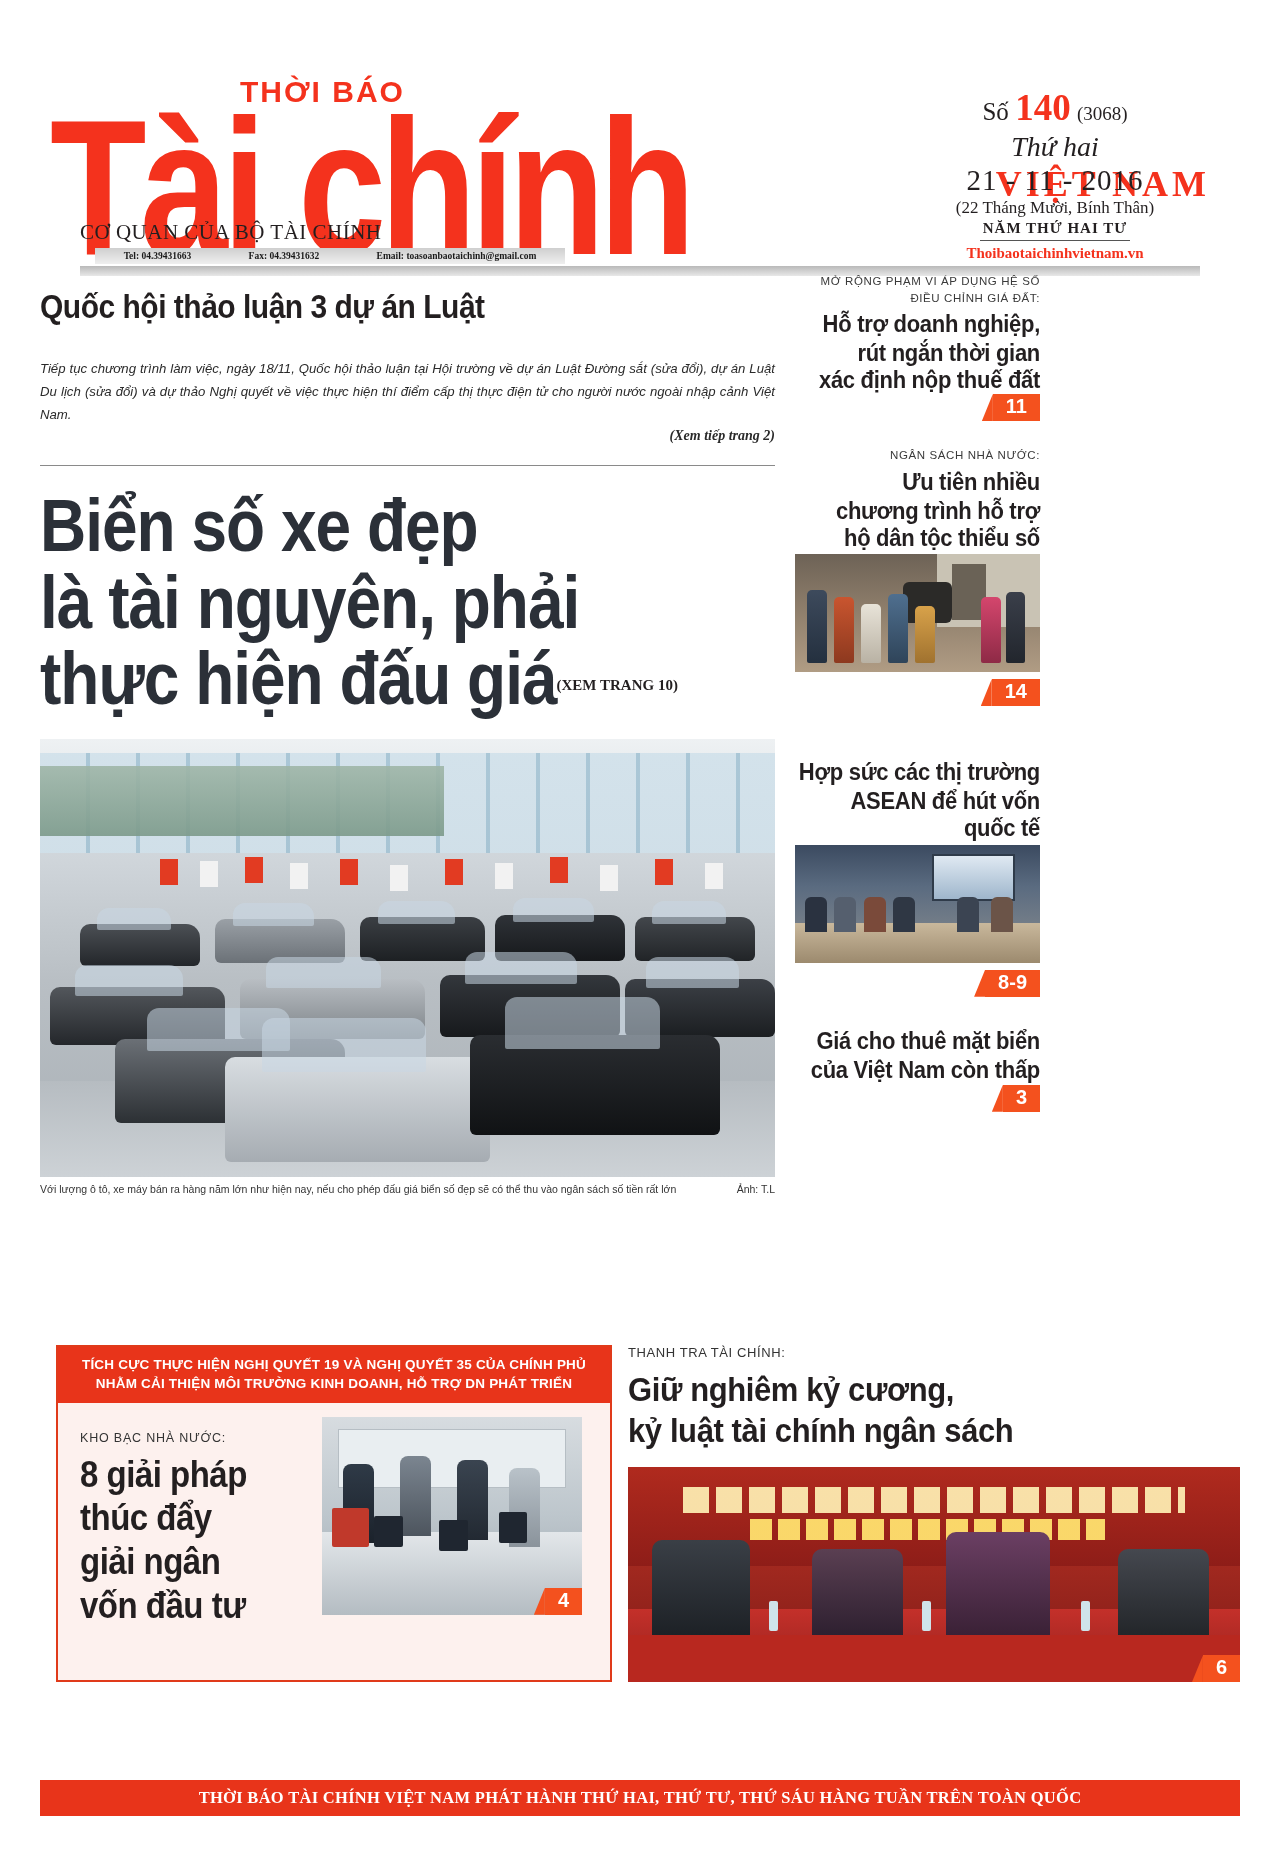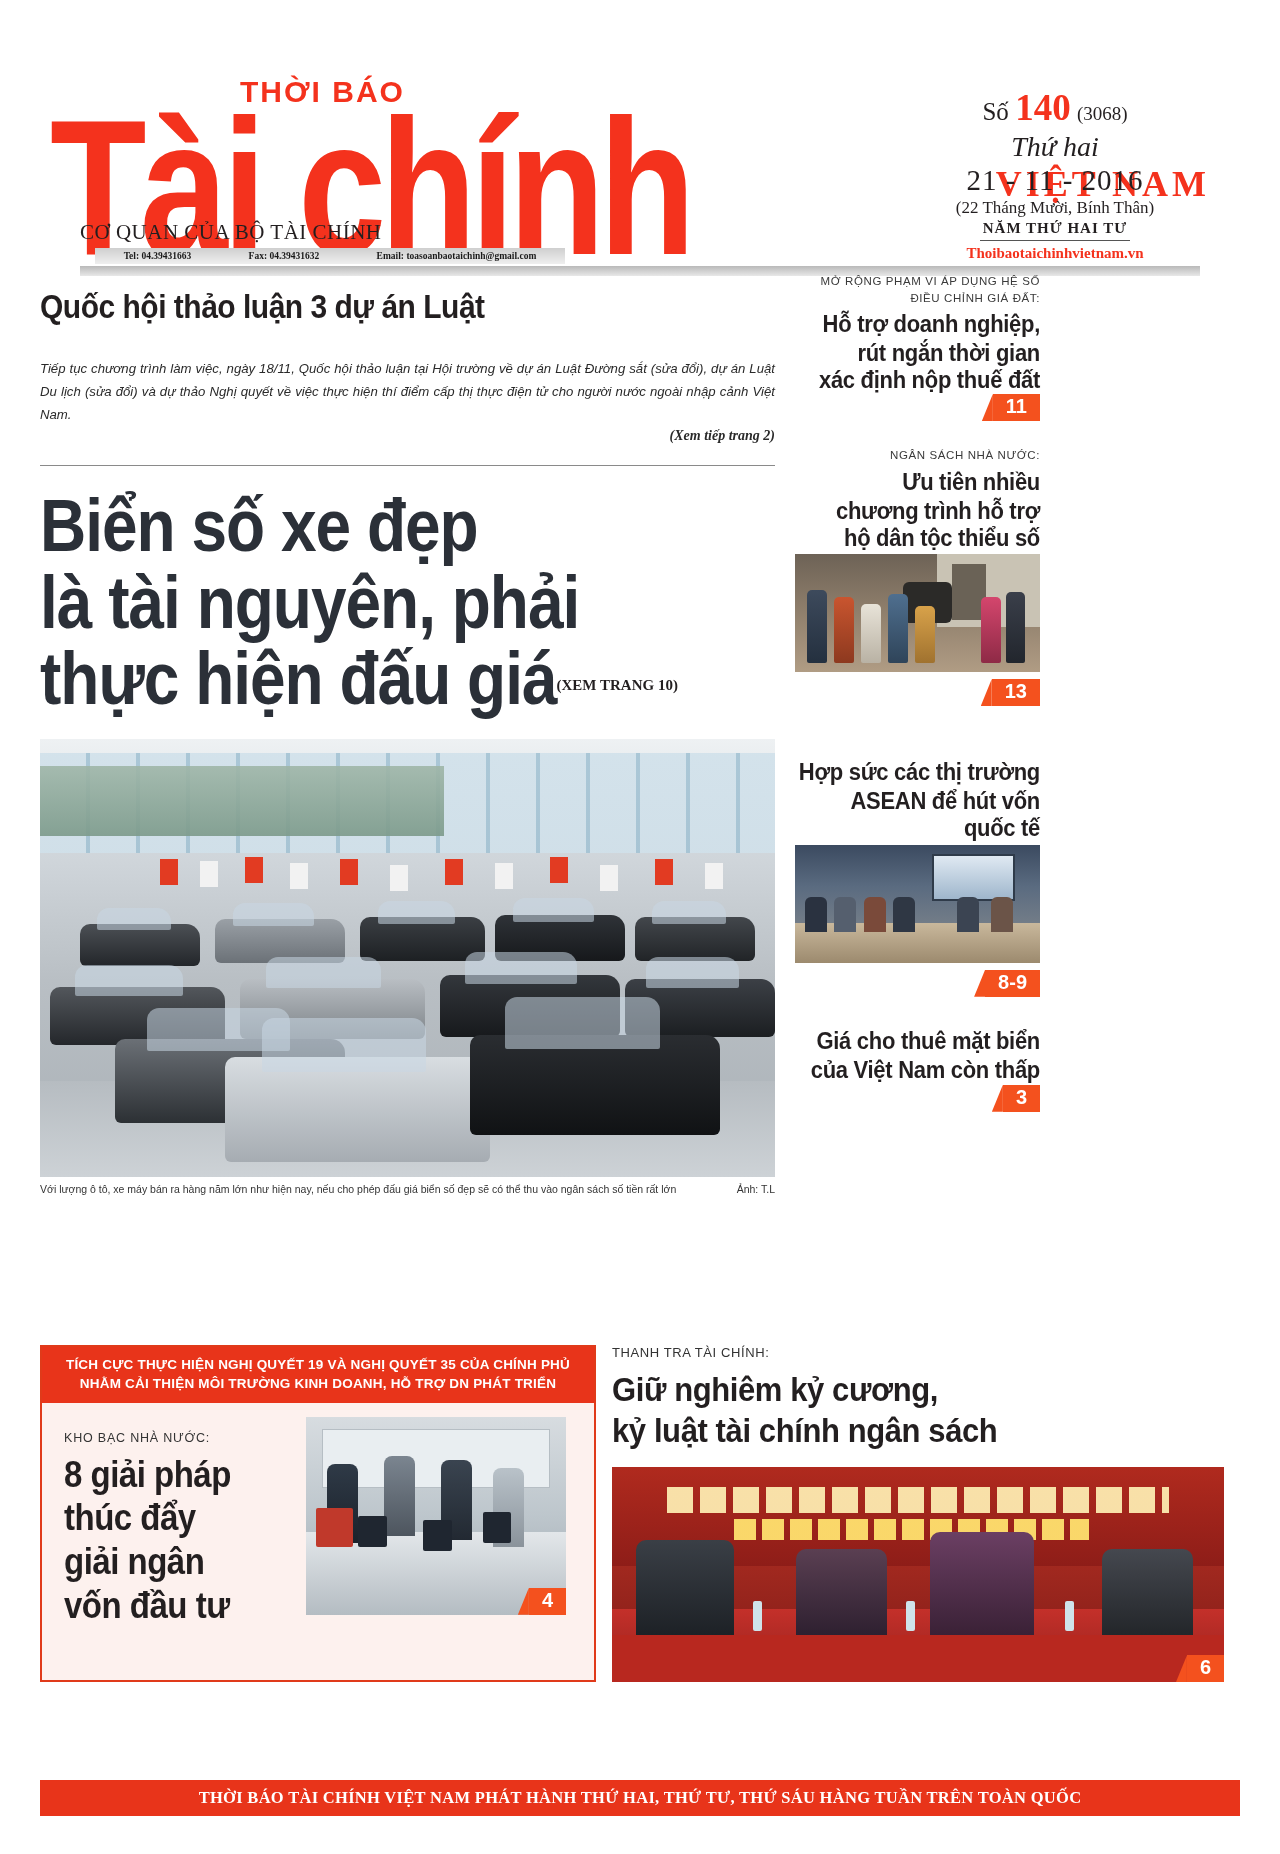--- a/index.html
+++ b/index.html
@@ -143,21 +143,21 @@
     padding: 1px 13px 3px 13px; position: relative; min-width: 34px; text-align: center;
     font-family: "Liberation Sans", sans-serif;
   }
   .page-badge::before {
     content: ""; position: absolute; left: -11px; top: 0; width: 11px; height: 100%;
     background: #f4511e; clip-path: polygon(100% 0, 100% 100%, 0 100%);
   }
   .rc-gap { height: 22px; }
 
   
-  .bottom { position: absolute; left: 40px; right: 40px; top: 1345px; display: flex; gap: 16px; }
+  .bottom { position: absolute; left: 56px; right: 40px; top: 1345px; display: flex; gap: 16px; }
   .bl { width: 556px; border: 2px solid #e03a1a; background: #fdf1ee; }
   .bl-banner {
     background: #e8341a; color: #fff; font-weight: bold; font-size: 13.5px;
     line-height: 1.4; text-align: center; padding: 9px 14px; letter-spacing: 0.2px;
     font-family: "Liberation Sans", sans-serif;
   }
   .bl-body { display: flex; padding: 14px 0 0 0; }
   .bl-text { width: 252px; padding: 14px 0 0 22px; }
   .bl-kicker { font-size: 12.5px; letter-spacing: 0.8px; color: #333; text-transform: uppercase;
                font-family: "Liberation Sans", sans-serif; }
@@ -370,21 +370,21 @@
             <div class="kid" style="left:5%;background:linear-gradient(#3d4a5c,#24303f);height:62%;"></div>
             <div class="kid" style="left:16%;background:linear-gradient(#c9552f,#8d391f);"></div>
             <div class="kid" style="left:27%;background:linear-gradient(#e8e3d8,#b9b2a4);height:50%;"></div>
             <div class="kid" style="left:38%;background:linear-gradient(#4f6f8f,#2f4459);height:58%;"></div>
             <div class="kid" style="left:49%;background:linear-gradient(#d8a24a,#a0722f);height:48%;"></div>
             <div class="kid" style="left:76%;background:linear-gradient(#d4466d,#8e2a46);height:56%;"></div>
             <div class="kid" style="left:86%;background:linear-gradient(#3a3f4a,#22262d);height:60%;"></div>
           </div>
         </div>
         <div class="page-badge-row">
-          <div class="page-badge">13</div>
+          <div class="page-badge">14</div>
         </div>
       </div>
       <div class="rc-gap"></div>
 
       <div class="rc-gap"></div>
 
       <div class="rc-item">
         <div class="rc-head">
           <div>Hợp sức các thị trường</div>
           <div>ASEAN để hút vốn quốc tế</div>

